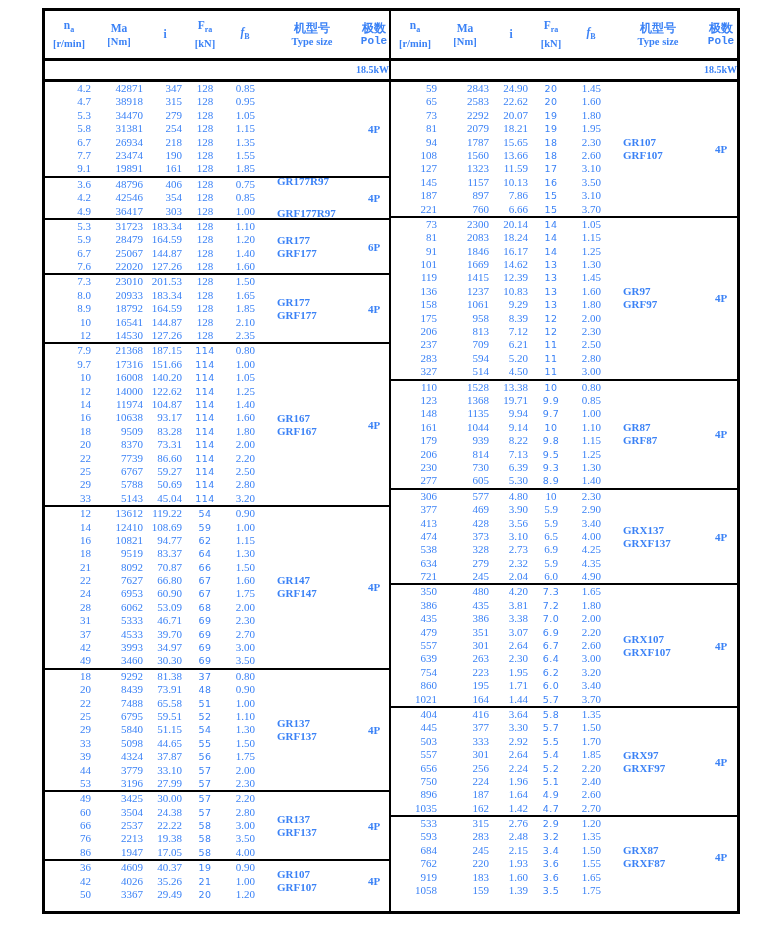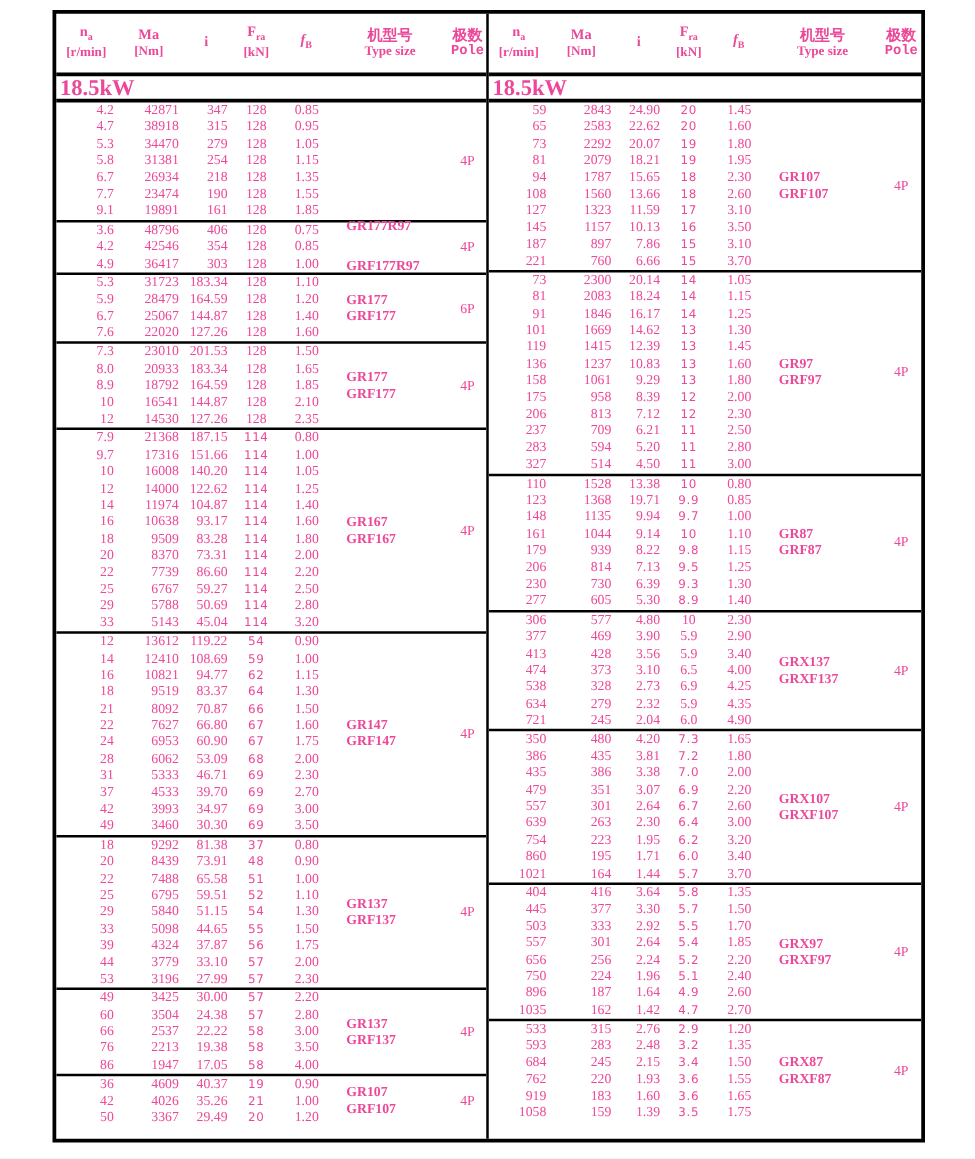--- a/index.html
+++ b/index.html
@@ -1,19 +1,19 @@
 <!DOCTYPE html>
 <html><head>
 <meta charset="utf-8">
 <style>
   * { margin:0; padding:0; box-sizing:border-box; }
   html,body { background:#e8e8e8; }
   .page {
     position:relative; width:780px; height:927px; background:#ffffff;
-    font-family:"Liberation Serif", serif; color:#ec4899; overflow:hidden;
+    font-family:"Liberation Serif", serif; color:#3b82f6; overflow:hidden;
   }
   .spec-table {
     position:absolute; left:42px; top:8px; width:698px; height:906px;
     border:3px solid #000; display:flex; background:#fff;
   }
   .half { width:50%; height:100%; display:flex; flex-direction:column; }
   .half.left { border-right:2px solid #000; }
 
   
   .thead {
@@ -24,21 +24,21 @@
   .th { text-align:center; font-weight:bold; }
   .th-line { font-size:11.5px; line-height:13px; }
   .th-unit { font-size:10.5px; line-height:13px; font-weight:bold; }
   .th-cjk { font-size:12px; line-height:14px; font-weight:bold; }
   .mono { font-family:"Liberation Mono", monospace; font-size:11px; }
   sub.sb { font-size:8px; }
   .it { font-style:italic; }
 
   .kw-band {
     height:21px; border-bottom:3px solid #000;
-    font-weight:bold; font-size:18px; line-height:18px; padding-left:3px;
+    font-weight:bold; font-size:10px; line-height:18px; padding-left:3px;text-align:right;
   }
 
   .groups { flex:1; display:flex; flex-direction:column; overflow:hidden; }
   .group {
     display:grid; grid-template-columns:48px 52px 40px 40px 40px 94px 1fr;
     grid-auto-rows:13.4px;
   }
   .group + .group { border-top:2px solid #000; }
 
   .cell { font-size:11px; line-height:13.4px; white-space:nowrap; }
@@ -49,21 +49,21 @@
   .cell.c4 { grid-column:5; text-align:right; padding-right:10px; }
   .cell.sans { font-family:"DejaVu Sans", sans-serif; font-size:9.5px; letter-spacing:0.5px; }
 
   .typecol {
     grid-column:6; display:flex; flex-direction:column; justify-content:center;
     padding-left:12px;
   }
   .type-line { font-weight:bold; font-size:11px; line-height:13px; white-space:nowrap; }
   .polecol {
     grid-column:7; display:flex; align-items:center; justify-content:center;
-    font-weight:normal; font-size:11px;
+    font-weight:bold; font-size:11px;
   }
 </style>
 </head>
 <body>
 
 <div class="page">
   <div class="spec-table">
 
     <div class="half left">
       <div class="thead">

